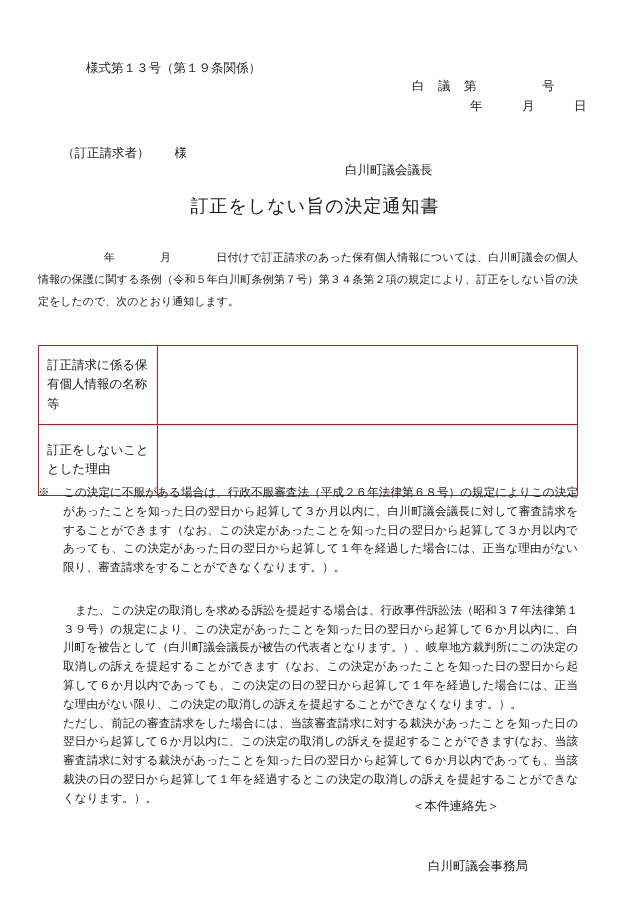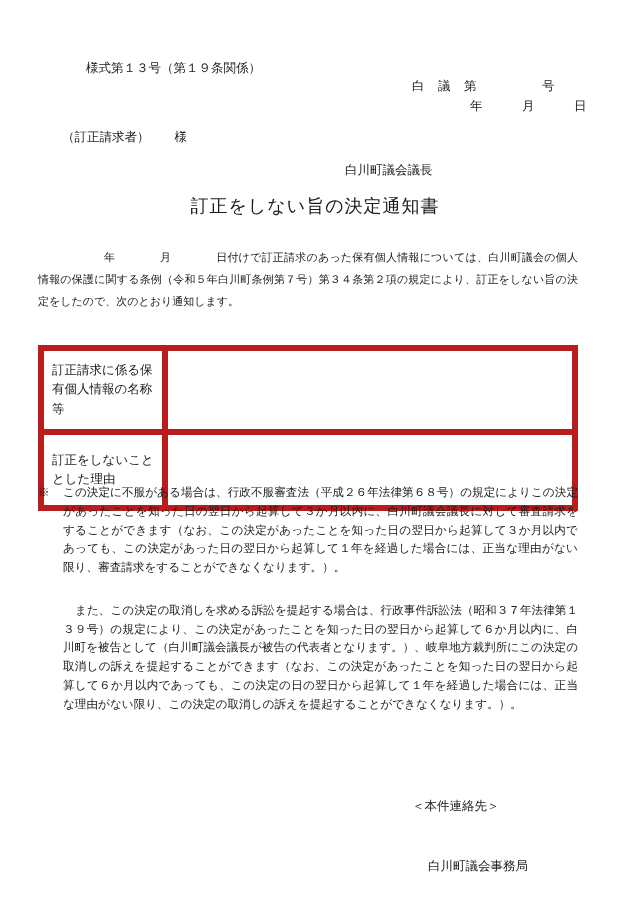--- a/index.html
+++ b/index.html
@@ -48,21 +48,21 @@
     letter-spacing: 0.5px;
   }
   #doc-date-line {
     left: 470px;
     top: 100px;
     font-size: 12.5px;
     letter-spacing: 0.5px;
   }
   #addressee {
     left: 62px;
-    top: 131px;
+    top: 147px;
     font-size: 12.5px;
   }
   #issuer {
     left: 345px;
     top: 164px;
     font-size: 12.5px;
   }
   #doc-title {
     left: 0;
     right: 0;
@@ -86,21 +86,21 @@
 
   
   #info-table {
     left: 38px;
     top: 345px;
     width: 540px;
     border-collapse: collapse;
     table-layout: fixed;
   }
   #info-table td {
-    border: 6px solid #b91c1c;
+    border: 1px solid #b91c1c;
     vertical-align: middle;
     padding: 6px 8px;
     font-size: 12.5px;
     line-height: 1.55;
   }
   #info-table td.label {
     width: 102px;
   }
   #info-table tr.row-1 td { height: 66px; }
   #info-table tr.row-2 td { height: 58px; margin-top: 46px; }
@@ -178,20 +178,21 @@
       </tr>
     </tbody>
   </table>
 
   <div id="notes">
     <div class="note-first">
       <span class="note-marker">※</span>
       <span class="note-body">この決定に不服がある場合は、行政不服審査法（平成２６年法律第６８号）の規定によりこの決定があったことを知った日の翌日から起算して３か月以内に、白川町議会議長に対して審査請求をすることができます（なお、この決定があったことを知った日の翌日から起算して３か月以内であっても、この決定があった日の翌日から起算して１年を経過した場合には、正当な理由がない限り、審査請求をすることができなくなります。）。</span>
     </div>
     <div class="note-para indent">また、この決定の取消しを求める訴訟を提起する場合は、行政事件訴訟法（昭和３７年法律第１３９号）の規定により、この決定があったことを知った日の翌日から起算して６か月以内に、白川町を被告として（白川町議会議長が被告の代表者となります。）、岐阜地方裁判所にこの決定の取消しの訴えを提起することができます（なお、この決定があったことを知った日の翌日から起算して６か月以内であっても、この決定の日の翌日から起算して１年を経過した場合には、正当な理由がない限り、この決定の取消しの訴えを提起することができなくなります。）。</div>
+    <div class="note-para">ただし、前記の審査請求をした場合には、当該審査請求に対する裁決があったことを知った日の翌日から起算して６か月以内に、この決定の取消しの訴えを提起することができます(なお、当該審査請求に対する裁決があったことを知った日の翌日から起算して６か月以内であっても、当該裁決の日の翌日から起算して１年を経過するとこの決定の取消しの訴えを提起することができなくなります。）。</div>
   </div>
 
   <div class="t" id="contact-block">
     <div class="contact-line-1">＜本件連絡先＞</div>
     <div class="contact-line-2">白川町議会事務局</div>
     
     
   </div>
 
 </div>

